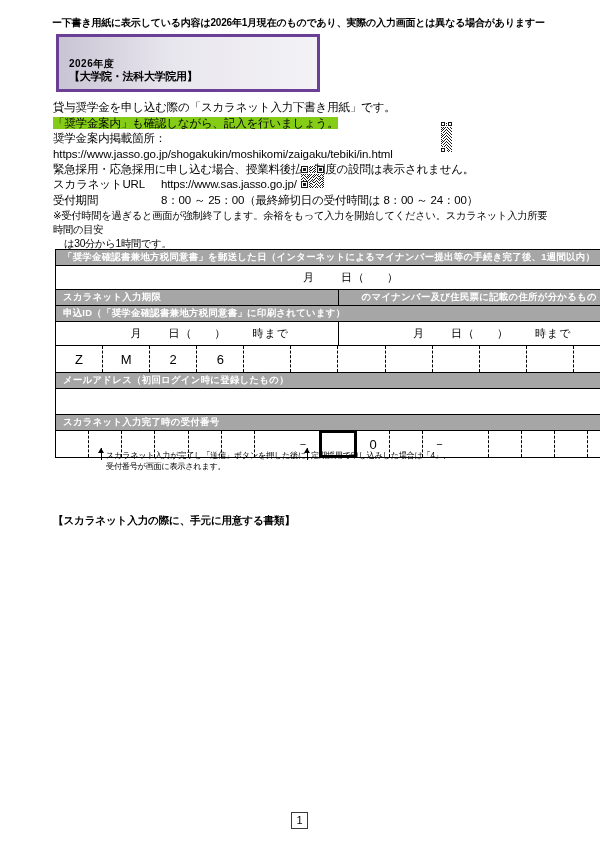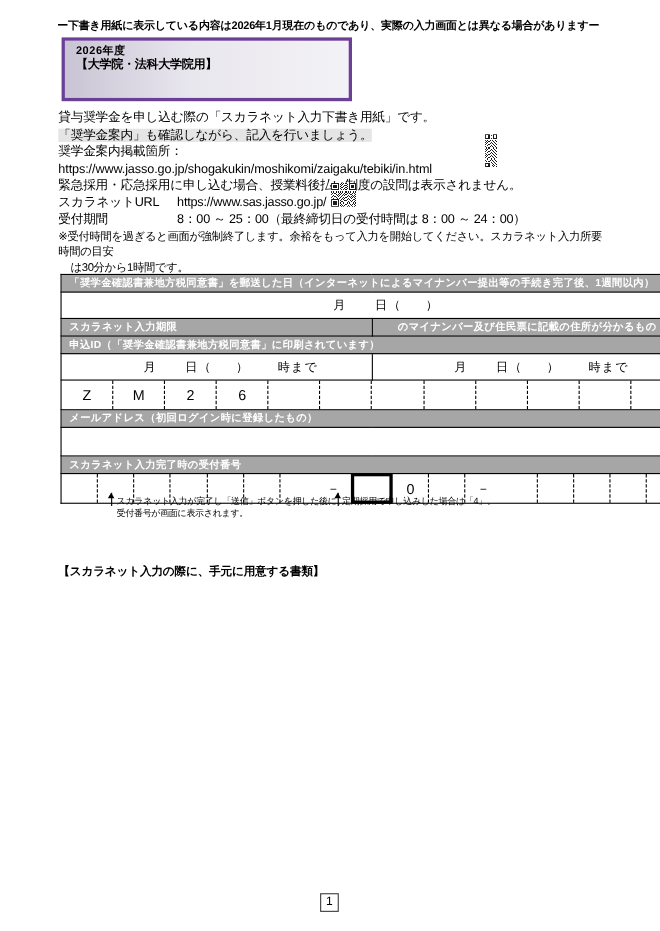--- a/index.html
+++ b/index.html
@@ -38,21 +38,21 @@
   
   .title-box {
     position: absolute;
     left: 56px;
     top: 34px;
     width: 264px;
     height: 58px;
     border: 3px solid #6b3f96;
     background: linear-gradient(to right, #c9c4d4 0%, #e9e7ee 45%, #f3f2f6 100%);
     box-sizing: border-box;
-    padding: 4px 0 0 10px;
+    padding: 21px 0 0 10px;
   }
   .title-year {
     font-size: 10px;
     font-weight: bold;
     line-height: 12px;
     letter-spacing: 0.5px;
   }
   .title-main {
     font-size: 19px;
     font-weight: bold;
@@ -71,21 +71,21 @@
     position: absolute;
     left: 53px;
     top: 100px;
     width: 420px;
     font-size: 11.5px;
     line-height: 15.6px;
     letter-spacing: -0.2px;
     white-space: nowrap;
   }
   .intro .hl {
-    background: #e5e5e5;
+    background: #84cc16;
   }
   .intro .url-line {
     font-size: 11.5px;
     letter-spacing: -0.1px;
   }
 
   
   .urlblock {
     position: absolute;
     left: 53px;

